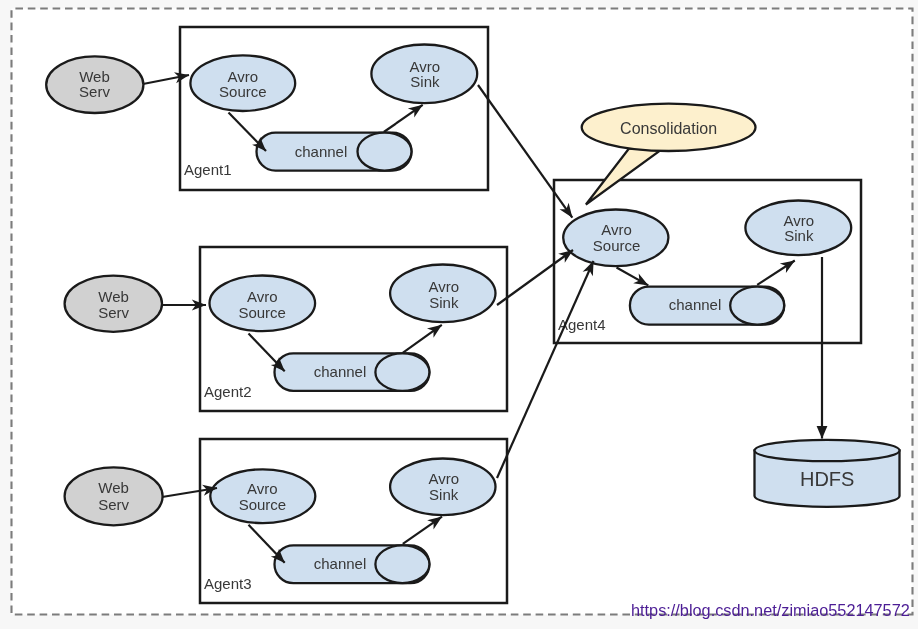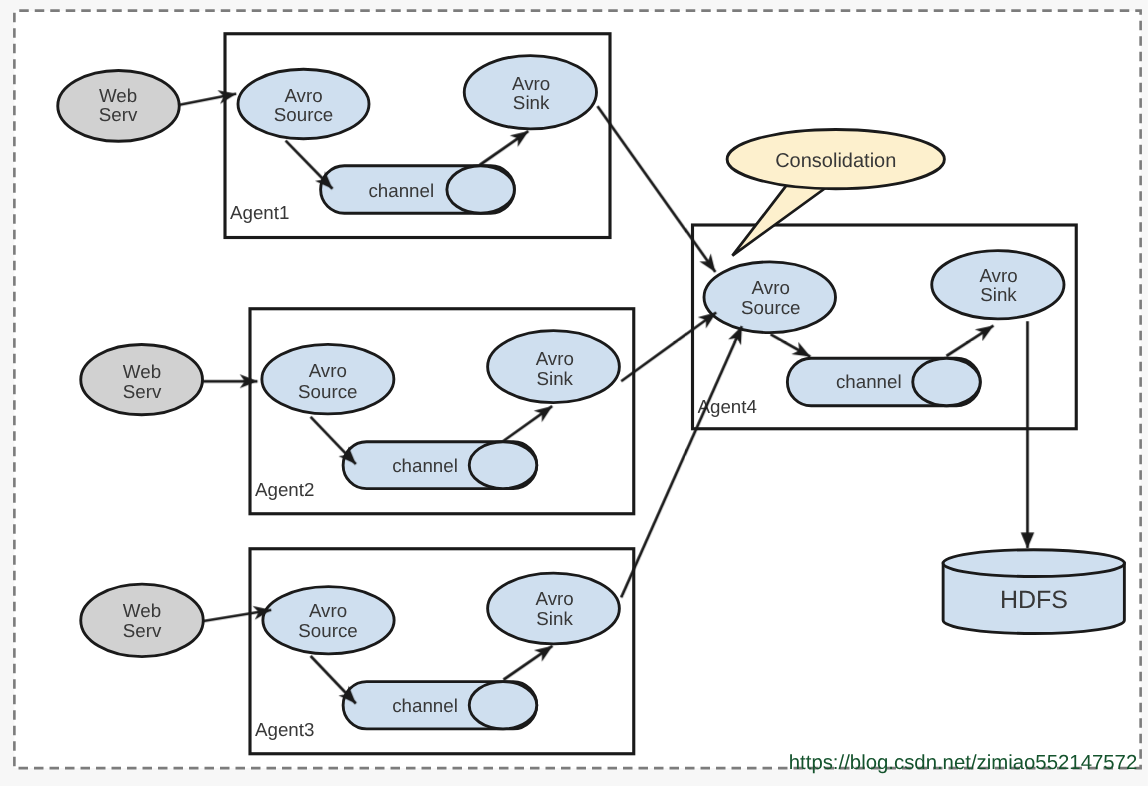--- a/index.html
+++ b/index.html
@@ -2,21 +2,21 @@
 <html><head>
 <meta charset="utf-8">
 <style>
   html,body{margin:0;padding:0;background:#f7f7f7;}
   svg#diagram text{transform:translateZ(0);}
   #watermark{transform:translateZ(0);}
   body{width:918px;height:629px;overflow:hidden;font-family:"Liberation Sans",sans-serif;}
   #stage{position:relative;width:918px;height:629px;}
   svg#diagram{display:block;position:absolute;left:0;top:0;}
   #watermark{position:absolute;left:631px;top:600.5px;font-family:"Liberation Sans",sans-serif;
-             font-size:16.3px;line-height:18px;color:#14532d;white-space:nowrap;letter-spacing:0px;}
+             font-size:16.3px;line-height:18px;color:#4c1d95;white-space:nowrap;letter-spacing:0px;}
 </style>
 </head>
 <body>
 
 <div id="stage">
   <svg id="diagram" width="918" height="629" viewBox="0 0 918 629">
   <defs>
     <marker id="dart" markerWidth="16" markerHeight="13" refX="14.6" refY="6.3" orient="auto" markerUnits="userSpaceOnUse">
       <path d="M0.4 0.7 L14.8 6.3 L0.4 11.9 L4.4 6.3 Z" fill="#1a1a1a"></path>
     </marker>

